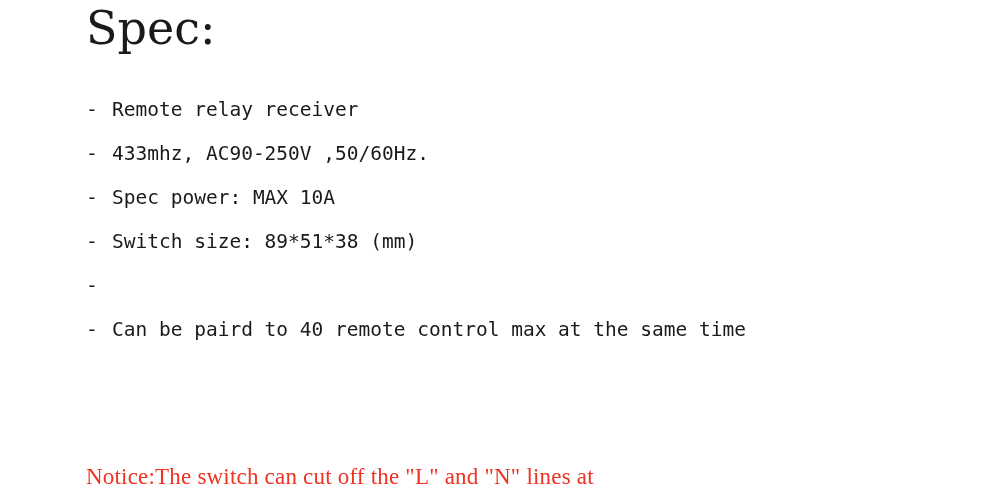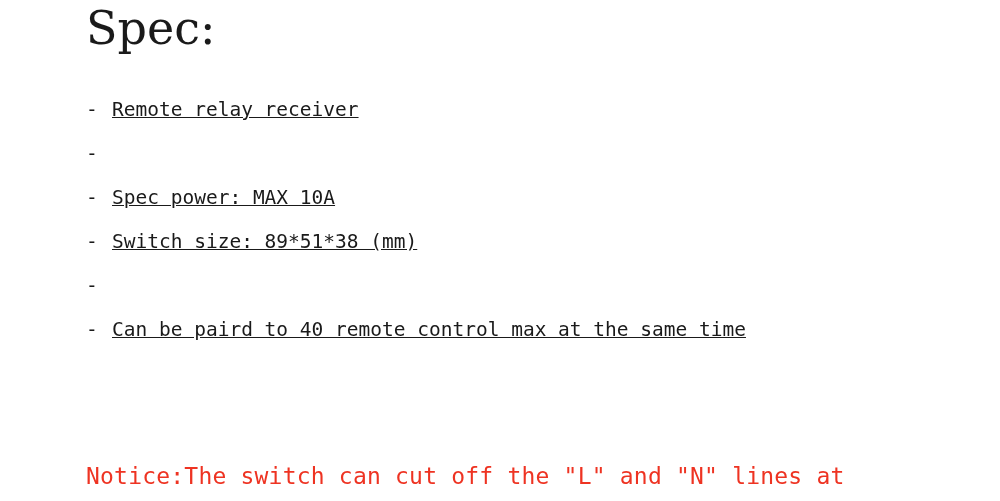--- a/index.html
+++ b/index.html
@@ -46,54 +46,55 @@
     color: #1a1a1a;
     white-space: pre;
   }
   .spec-dash {
     width: 26px;
     flex: 0 0 26px;
     color: #1a1a1a;
   }
   .spec-text {
     white-space: pre;
-    text-decoration: underline;
   }
   .notice {
     position: absolute;
     left: 86px;
     top: 374px;
     width: 880px;
     font-family: "DejaVu Sans Mono", monospace;
     font-size: 23px;
     line-height: 41px;
     color: #ee3322;
     white-space: pre-wrap;
     letter-spacing: 0.2px;
   }
   .notice-line {
     white-space: pre;
+    font-family: Liberation Serif, serif;
   }
 </style>
 </head>
 <body>
 
 <div class="page">
 
   <div class="spec-title">Spec:</div>
 
   <div class="spec-list">
 
     <div class="spec-item">
       <span class="spec-dash">-</span>
       <span class="spec-text">Remote relay receiver</span>
     </div>
 
     <div class="spec-item">
       <span class="spec-dash">-</span>
+      <span class="spec-text">433mhz, AC90-250V ,50/60Hz.</span>
     </div>
 
     <div class="spec-item">
       <span class="spec-dash">-</span>
       <span class="spec-text">Spec power: MAX 10A</span>
     </div>
 
     <div class="spec-item">
       <span class="spec-dash">-</span>
       <span class="spec-text">Switch size: 89*51*38 (mm)</span>

